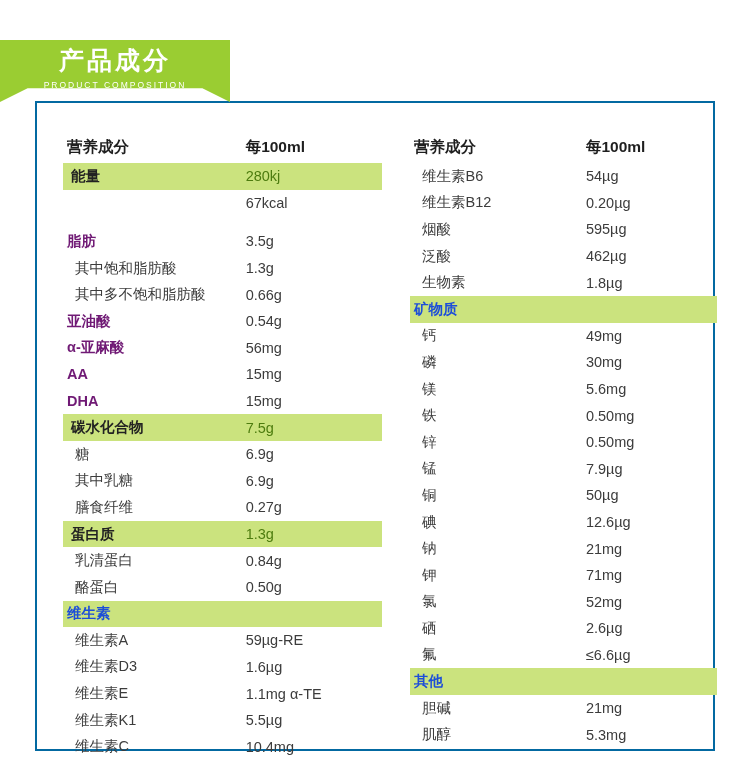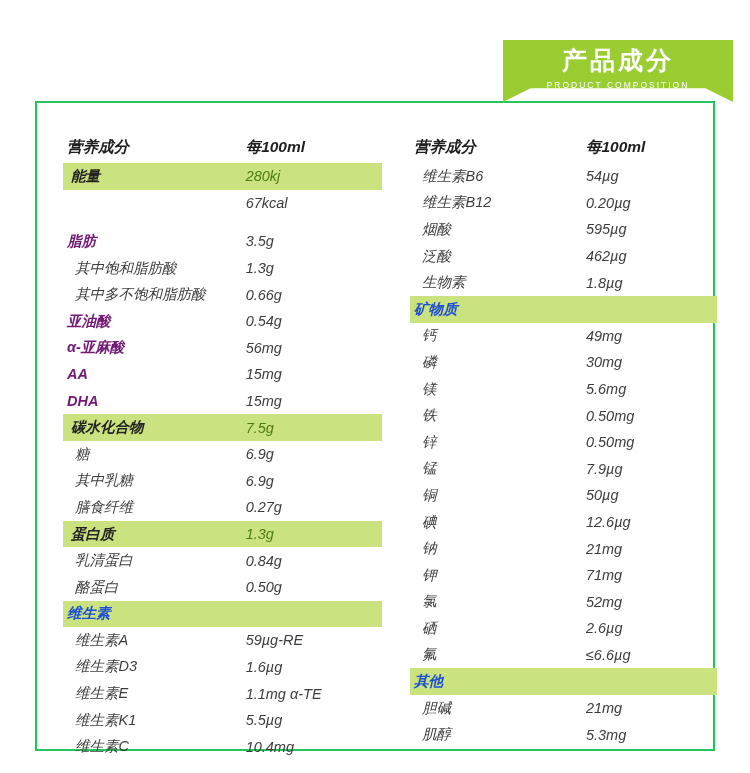--- a/index.html
+++ b/index.html
@@ -14,24 +14,24 @@
     font-family: "Liberation Sans", sans-serif;
     position: relative;
     overflow: hidden;
   }
 
   
   .banner-wrap {
     position: absolute;
     left: 0;
     top: 40px;
-    width: 733px;
+    width: 604px;
     height: 62px;
     display: flex;
-    justify-content: flex-end;
+    justify-content: flex-start;
     z-index: 5;
   }
   .banner {
     position: relative;
     width: 230px;
     height: 62px;
     background: #9ACD32;
     color: #ffffff;
     text-align: center;
     
@@ -51,23 +51,22 @@
     margin-top: 6px;
   }
 
   
   .panel {
     position: absolute;
     left: 35px;
     top: 101px;
     width: 680px;
     height: 650px;
-    border: 2px solid #22c55e;
+    border: 2px solid #0369a1;
     background: #ffffff;
-    font-style: italic;
   }
 
   
   .tables {
     position: absolute;
     left: 0;
     top: 0;
     width: 680px;
     height: 646px;
     display: flex;

